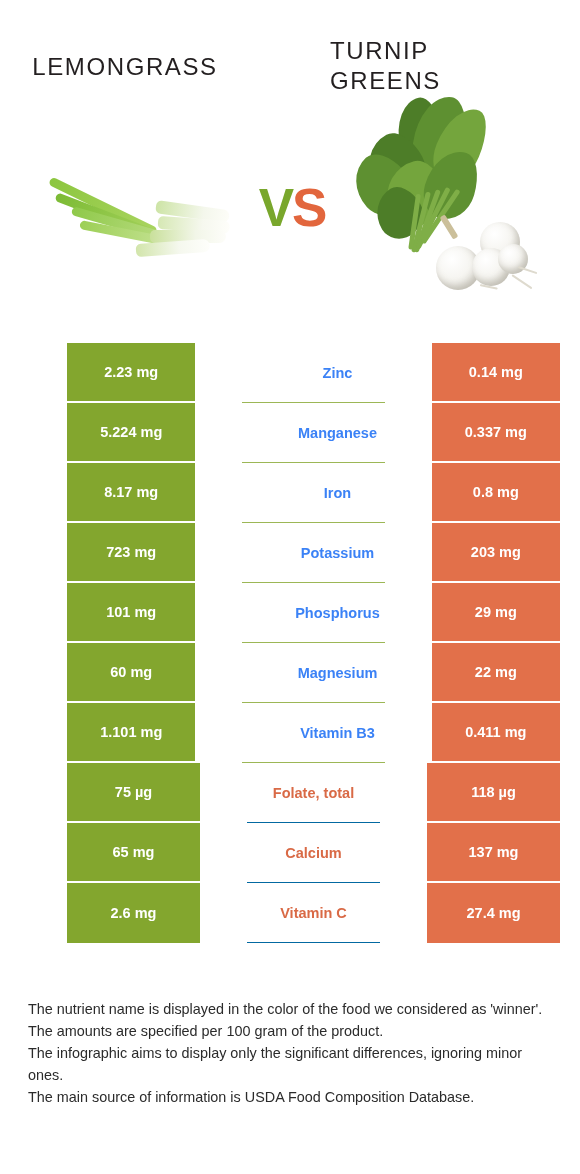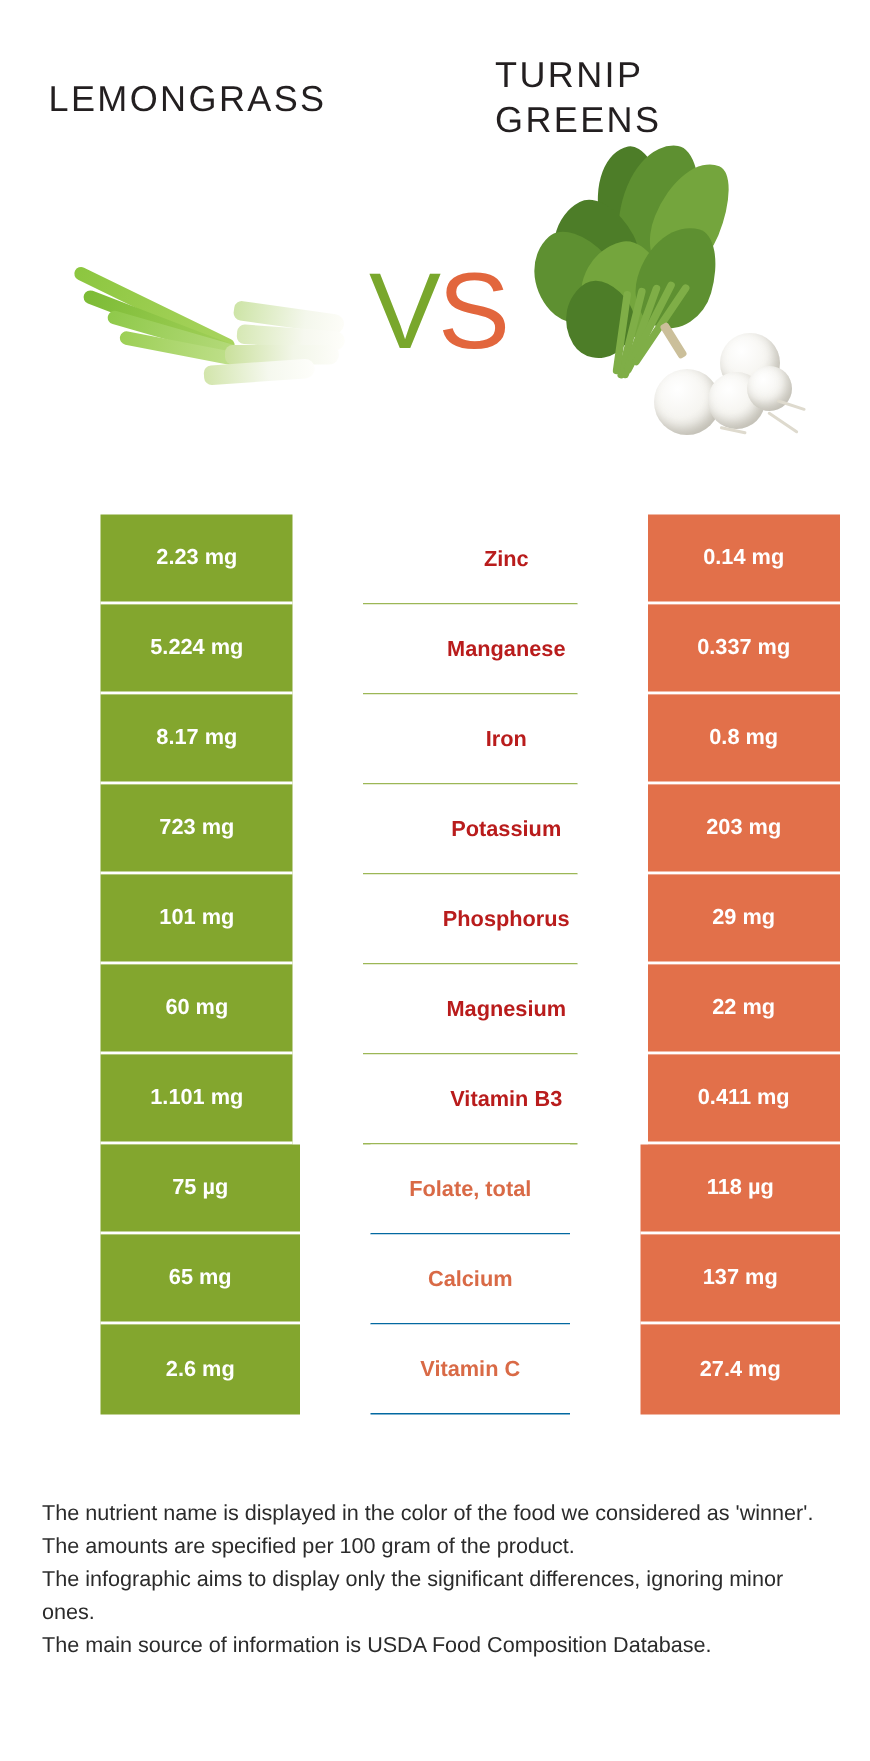--- a/index.html
+++ b/index.html
@@ -43,22 +43,22 @@
     top: 36px;
     text-align: left;
   }
 
   .vs {
     position: absolute;
     left: 232px;
     top: 166px;
     width: 120px;
     height: 84px;
-    font-size: 72px;
-    font-weight: 400;
+    font-size: 53px;
+    font-weight: 700;
     letter-spacing: -2px;
     line-height: 84px;
     text-align: center;
     font-family: "Liberation Sans", sans-serif;
   }
   .vs .v { color: #79a72c; }
   .vs .s { color: #e2663d; }
 
   
   .art { position: absolute; }
@@ -136,21 +136,21 @@
     width: 180px;
     background: #83a62e;
     color: #ffffff;
     border-bottom: 2px solid #ffffff;
   }
   .cell-mid {
     width: 180px;
     background: #ffffff;
     font-weight: 700;
   }
-  .cell-mid.win-left  { color: #b91c1c; border-bottom: 1px solid #9cb756; padding-left: 48px; }
+  .cell-mid.win-left  { color: #3b82f6; border-bottom: 1px solid #9cb756; padding-left: 48px; }
   .cell-mid.win-right { color: #d96a46; border-bottom: 1px solid #0369a1; }
   .cell-right {
     width: 180px;
     background: #e2704a;
     color: #ffffff;
     border-bottom: 2px solid #ffffff;
   }
   .row:last-child .cell-left,
   .row:last-child .cell-right { border-bottom: none; }
 

